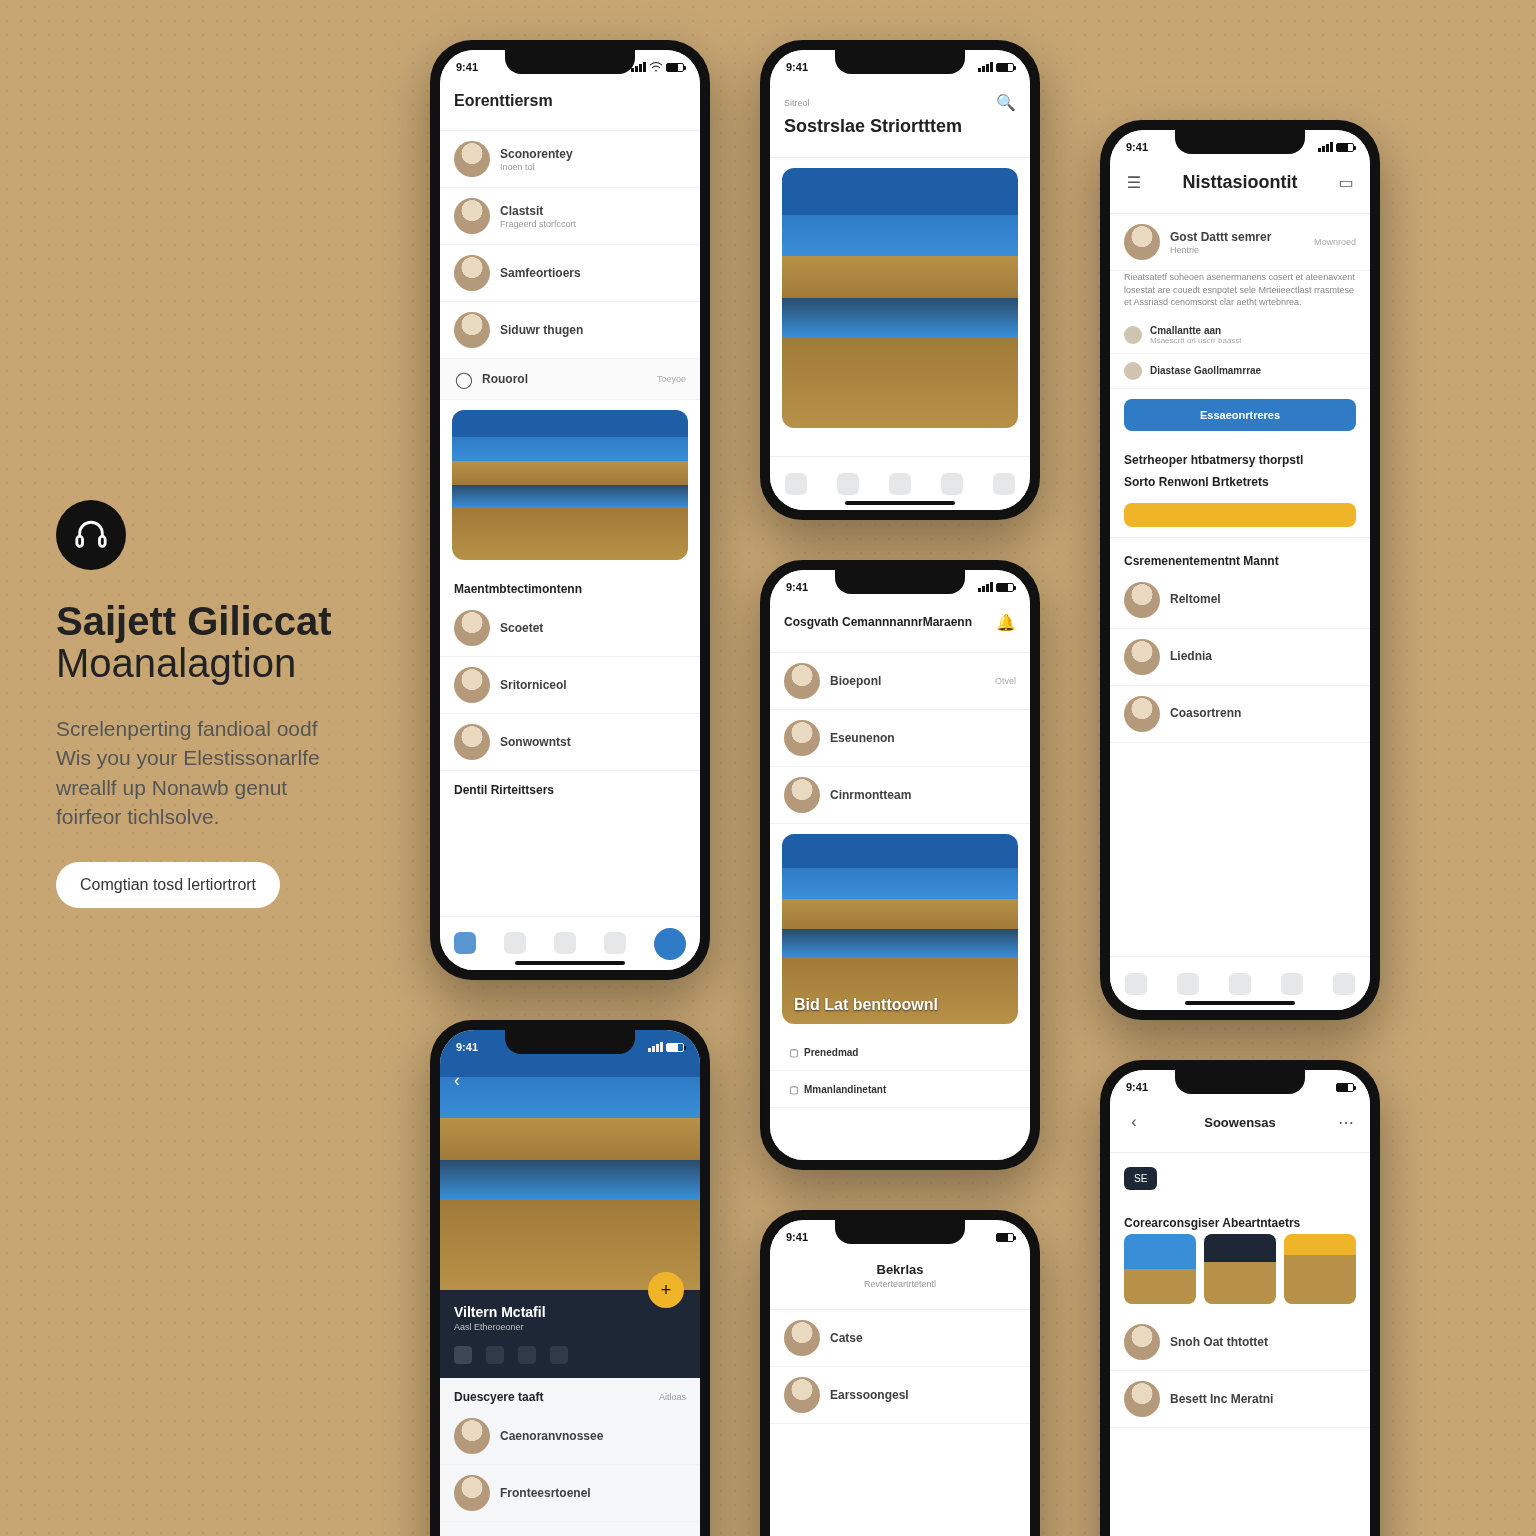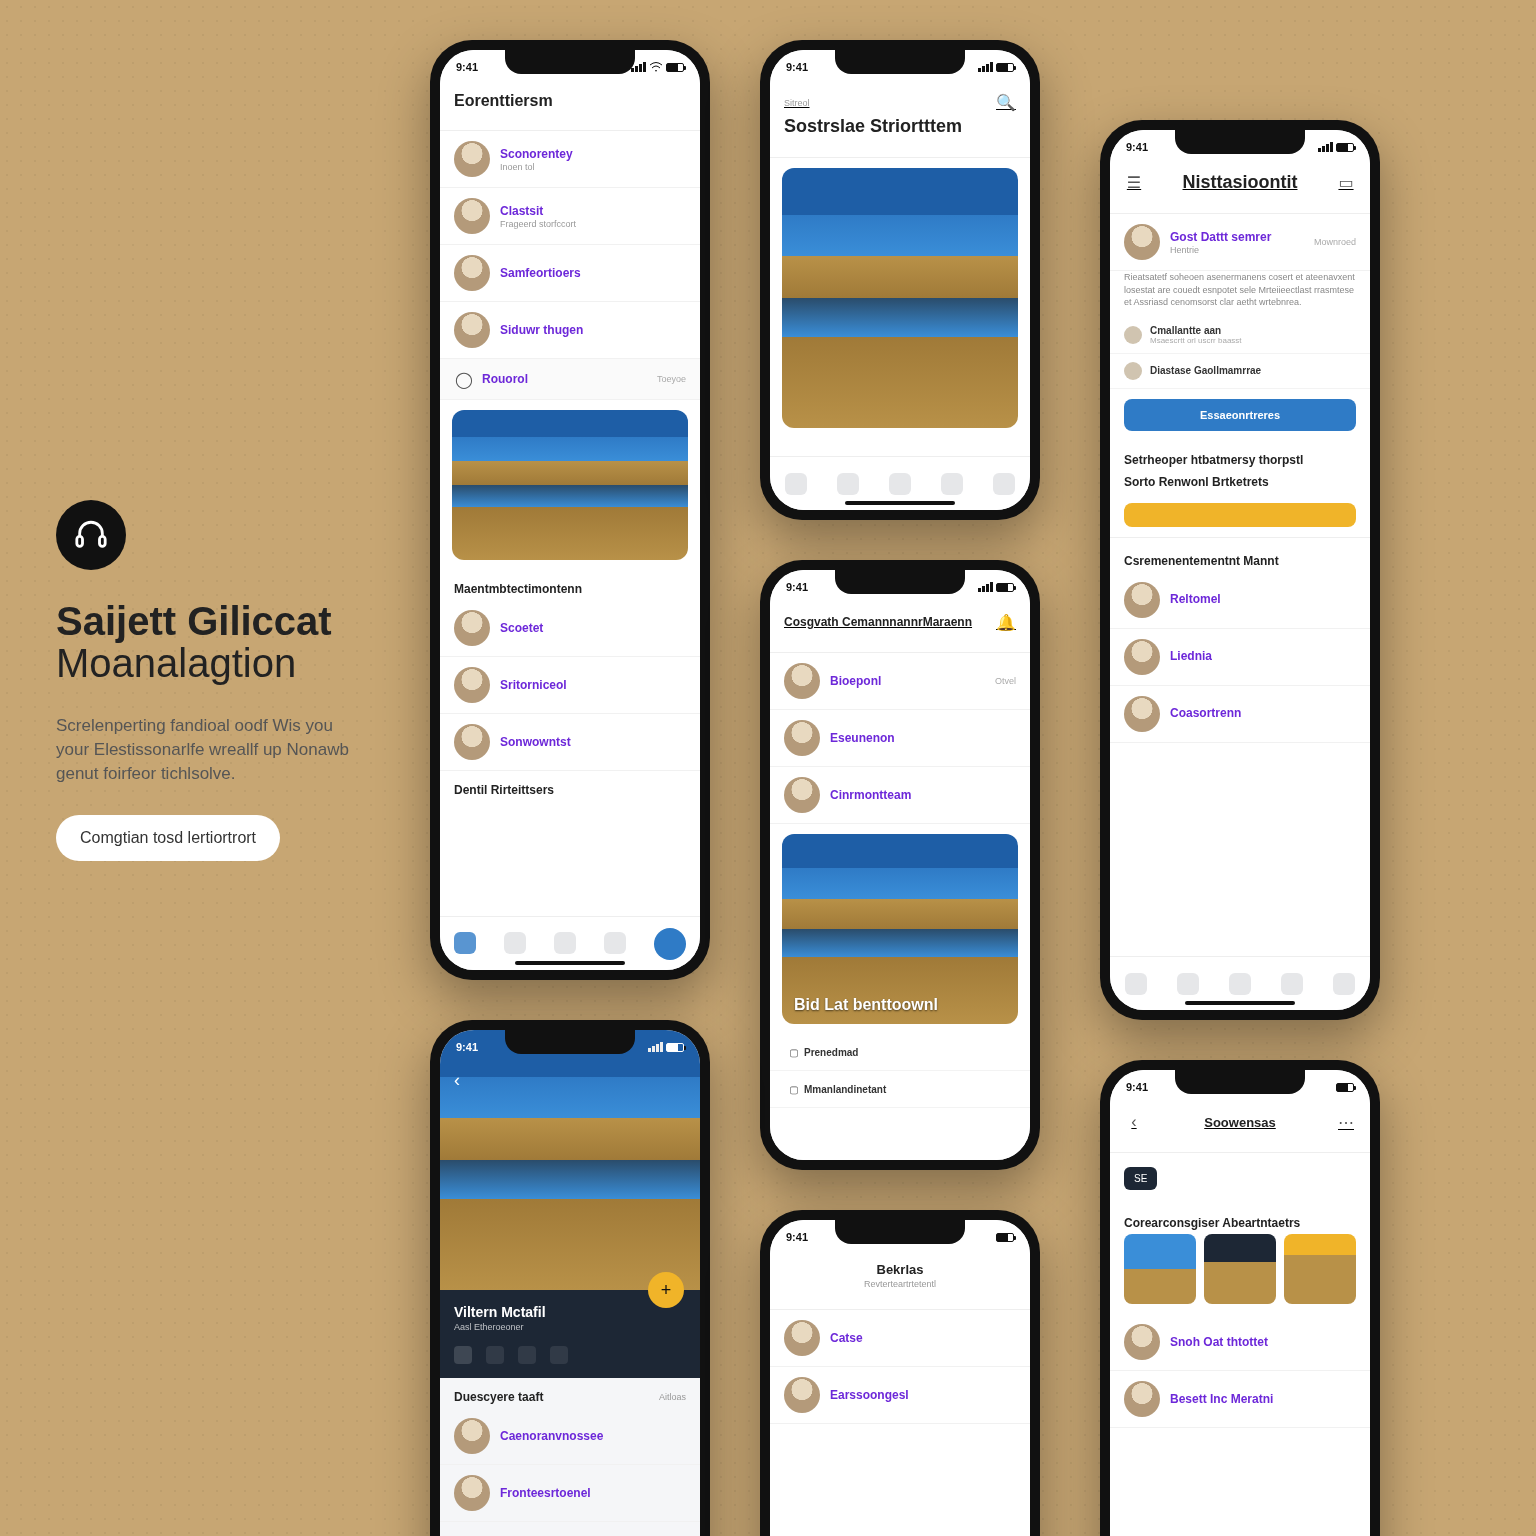--- a/index.html
+++ b/index.html
@@ -8,50 +8,50 @@
     background: #c7a673;
     background-image: radial-gradient(rgba(0,0,0,.05) 1px, transparent 1px);
     background-size: 14px 14px;
     font-family: -apple-system, "Helvetica Neue", Arial, sans-serif;
     position: relative; overflow: hidden;
   }
   .sidebar { position:absolute; left:56px; top:500px; width:300px; color:#222; }
   .logo-badge { width:70px;height:70px;border-radius:50%;background:#111;color:#fff;display:flex;align-items:center;justify-content:center;font-size:30px;margin-bottom:30px; }
   .title-1 { font-size:40px;font-weight:700;line-height:1.05; }
   .title-2 { font-size:40px;font-weight:500;line-height:1.05;margin-bottom:30px; }
-  .blurb { font-size:17px;color:#555;line-height:1.4;margin-bottom:30px; }
+  .blurb { font-size:21px;color:#555;line-height:1.4;margin-bottom:30px; }
   .cta { display:inline-block;background:#fff;border-radius:30px;padding:14px 24px;font-size:16px;color:#333;border:none;cursor:pointer; }
 
   .phone {
     position:absolute;
     width:280px; height:610px;
     background:#111; border-radius:42px; padding:10px;
     box-shadow: 0 20px 50px rgba(0,0,0,.35);
   }
   .screen {
     width:100%;height:100%;background:#f5f6f8;border-radius:34px;overflow:hidden;position:relative;
     display:flex;flex-direction:column;
   }
   .notch { position:absolute;top:0;left:50%;transform:translateX(-50%);width:130px;height:24px;background:#111;border-radius:0 0 16px 16px;z-index:5; }
   .status { height:34px;display:flex;justify-content:space-between;align-items:center;padding:0 16px;font-size:11px;font-weight:600;color:#111;background:#fff; }
   .status .ri { display:flex;gap:3px;align-items:center; }
   .sig { display:flex;gap:1px;align-items:flex-end; } .sig span{width:3px;background:#111;} .sig span:nth-child(1){height:4px}.sig span:nth-child(2){height:6px}.sig span:nth-child(3){height:8px}.sig span:nth-child(4){height:10px}
   .batt { width:18px;height:9px;border:1px solid #111;border-radius:2px;position:relative; } .batt::after{content:'';position:absolute;right:-3px;top:2px;width:2px;height:4px;background:#111;border-radius:0 1px 1px 0;} .batt i{display:block;height:100%;width:70%;background:#111;}
 
   .hdr { background:#fff;padding:8px 14px 20px;border-bottom:1px solid #eee; }
-  .hdr .row { display:flex;align-items:center;justify-content:space-between;text-decoration:underline; }
+  .hdr .row { display:flex;align-items:center;justify-content:space-between; }
   .hdr-title { font-size:16px;font-weight:700;color:#222; }
   .hdr-sub { font-size:9px;color:#999;margin-top:2px; }
   .icn { width:20px;height:20px;color:#555;display:inline-flex;align-items:center;justify-content:center; }
 
   .body { flex:1;overflow:hidden;background:#fff; }
   .list-item { display:flex;align-items:center;padding:10px 14px;border-bottom:1px solid #f1f1f1; }
   .av { width:36px;height:36px;border-radius:50%;background:#d0c4b0;flex-shrink:0;margin-right:10px;background-image:radial-gradient(circle at 50% 35%, #e8d9c0 35%, #b49a7a 36%); }
   .li-txt { flex:1;min-width:0; }
-  .li-name { font-size:12px;font-weight:700;color:#6d28d9; }
+  .li-name { font-size:12px;font-weight:700;color:#404040; }
   .li-sub  { font-size:9px;color:#999;margin-top:1px;white-space:nowrap;overflow:hidden;text-overflow:ellipsis; }
   .li-meta { font-size:9px;color:#aaa;flex-shrink:0;margin-left:6px; }
 
   .hero-img, .hero-img-lg {
     width:calc(100% - 24px); margin:10px 12px; height:150px;border-radius:12px;overflow:hidden;position:relative;
     background: linear-gradient(to bottom,
       #1e5ea6 0%, #1e5ea6 18%,
       #2f7bc6 18%, #3a8ed8 34%,
       #b89148 34%, #a07a38 50%,
       #2a4c6b 50%, #3a8ed8 65%,

